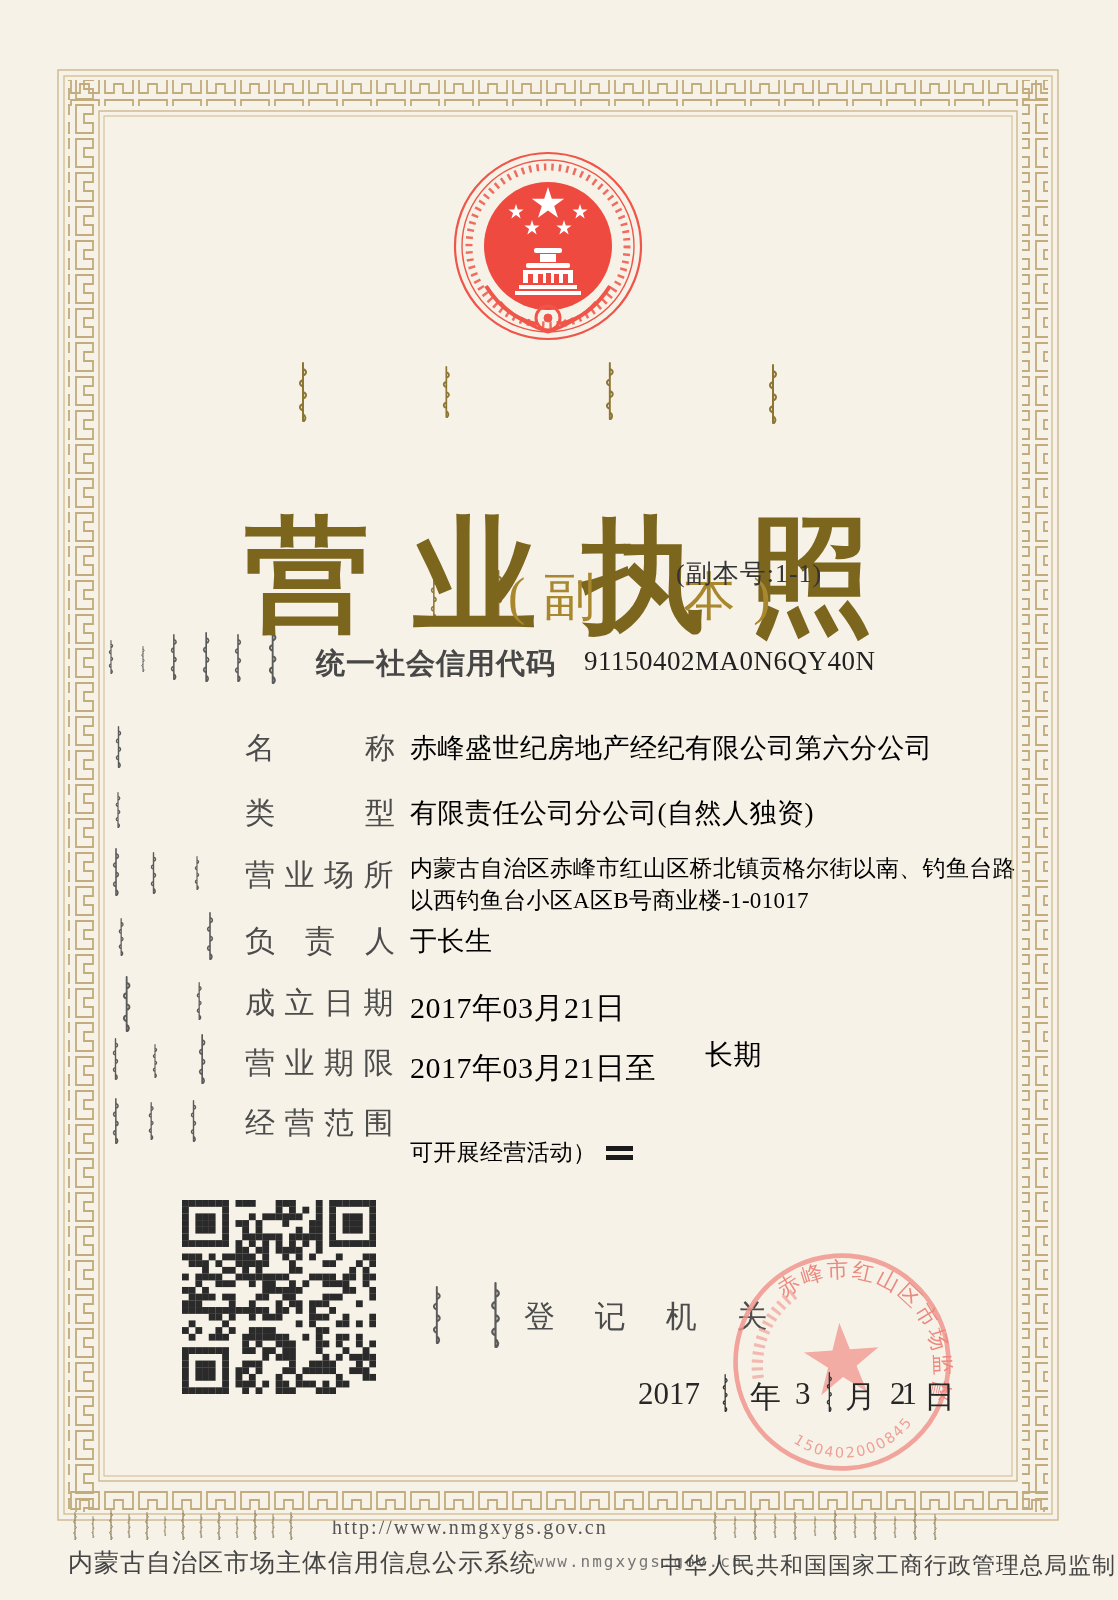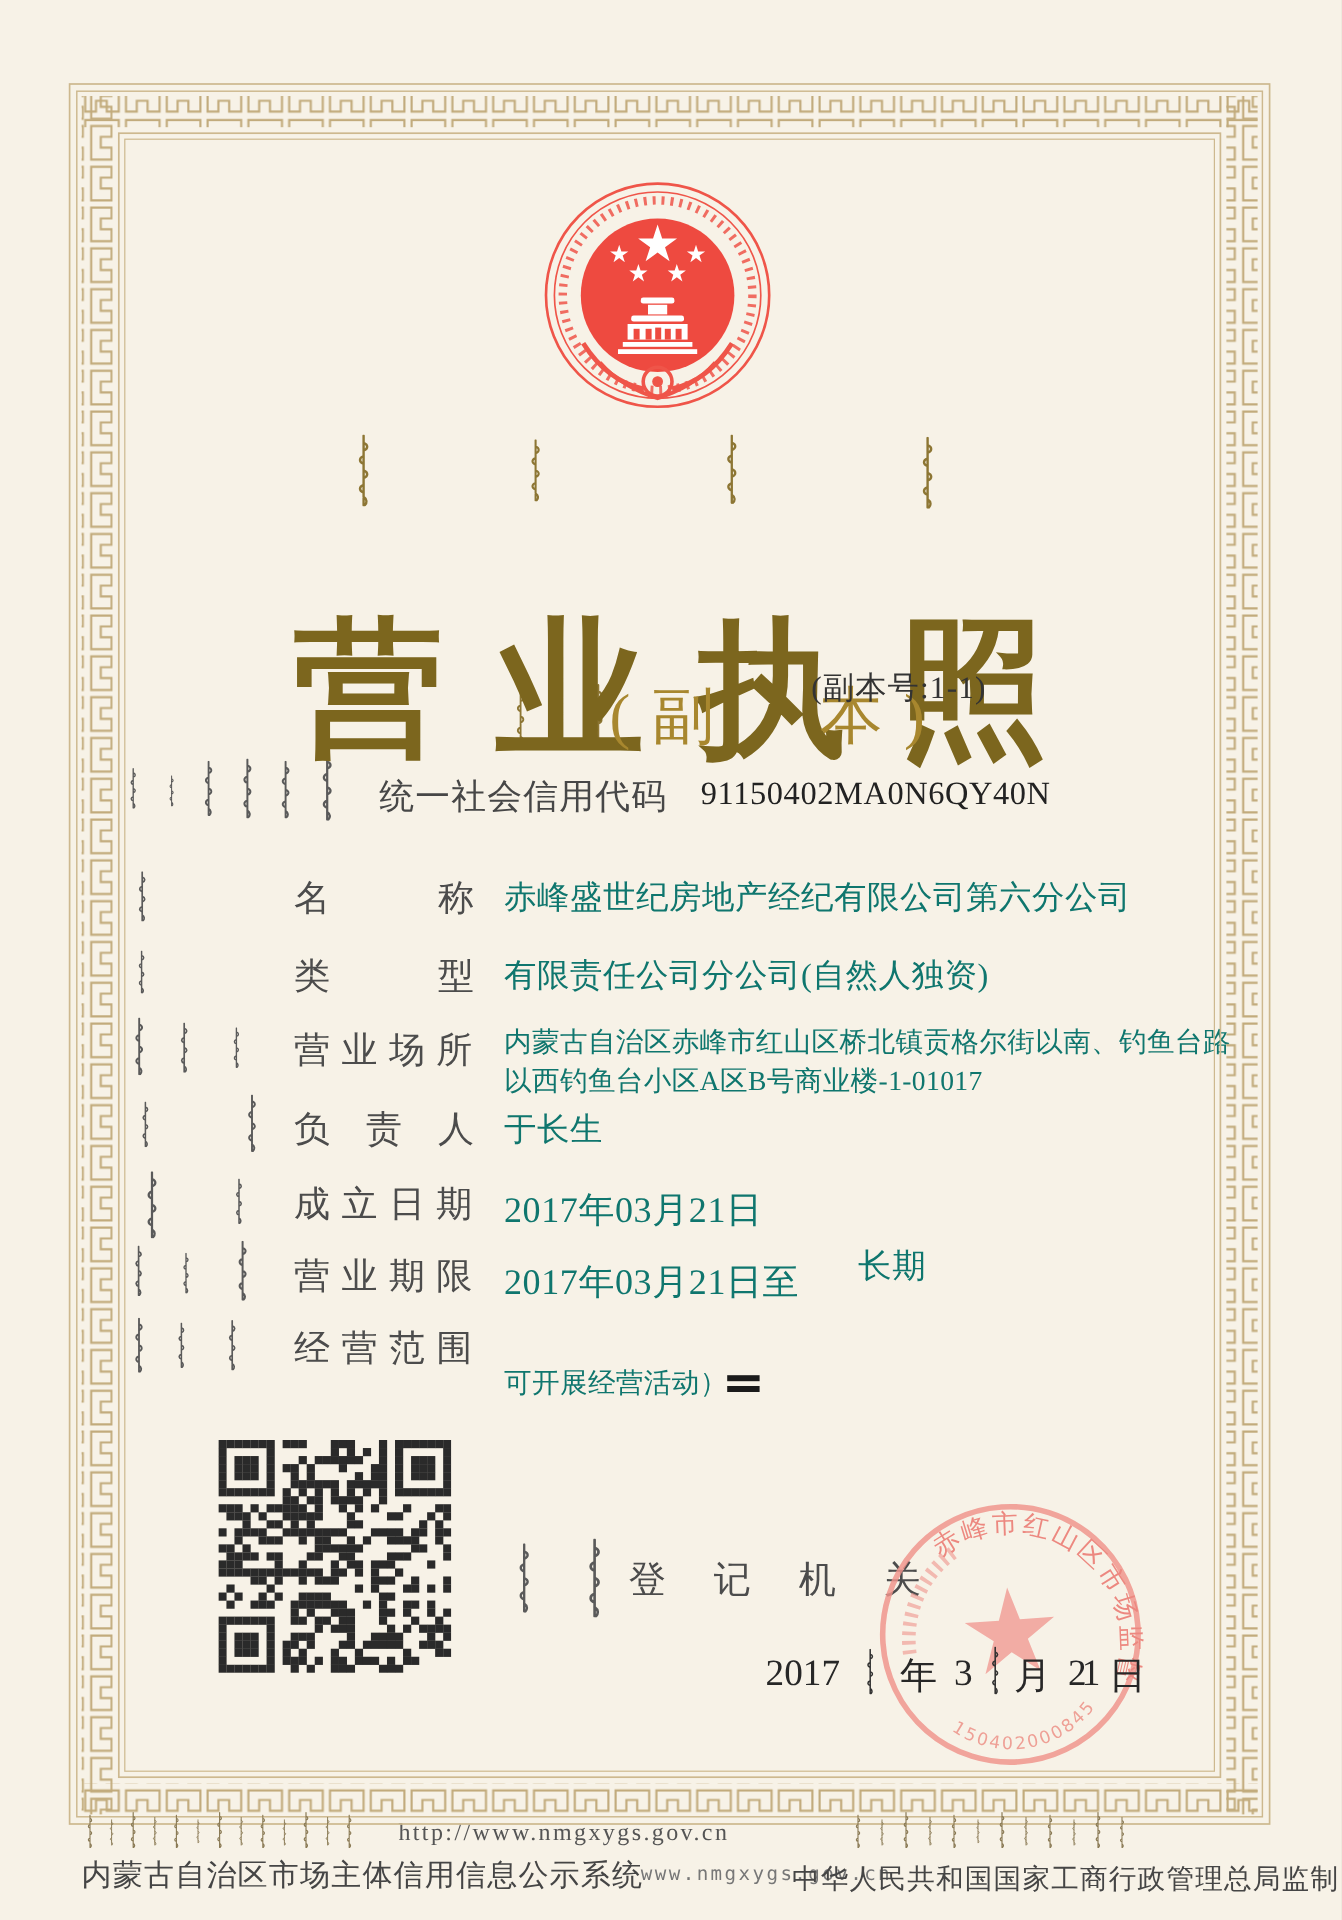--- a/index.html
+++ b/index.html
@@ -10,26 +10,26 @@
   
   #frame{position:absolute;left:0;top:0;z-index:1;}
   
   .title{position:absolute;top:424px;width:100%;text-align:center;z-index:3;
          font-family:"DejaVu Sans","Liberation Sans",sans-serif;font-weight:700;
          font-size:124px;letter-spacing:44px;text-indent:44px;color:#7c661e;line-height:1.1;}
   .subtitle{position:absolute;left:508px;top:562px;font-size:52px;letter-spacing:18px;color:#a8872e;z-index:3;}
   .copyno{position:absolute;left:676px;top:556px;font-size:26px;color:#333;z-index:4;letter-spacing:1px;}
   
   .credit-label{position:absolute;left:316px;top:644px;font-size:29px;color:#474747;letter-spacing:1px;
-         font-family:"DejaVu Sans","Liberation Sans",sans-serif;}
+         font-family:"DejaVu Sans","Liberation Sans",sans-serif;font-weight:bold;}
   .credit-value{position:absolute;left:584px;top:646px;font-size:27px;color:#222;letter-spacing:.5px;}
   
   .flabel{position:absolute;left:245px;width:170px;font-size:30px;color:#4c4c4c;white-space:nowrap;
           font-family:"DejaVu Sans","Liberation Sans",sans-serif;}
-  .fvalue{position:absolute;left:410px;font-size:27px;color:#0f766e;white-space:nowrap;letter-spacing:.5px;margin-left:10px;}
+  .fvalue{position:absolute;left:410px;font-size:27px;color:#000000;white-space:nowrap;letter-spacing:.5px;}
   .fvalue.small{font-size:23px;letter-spacing:.3px;}
   .endmark{position:absolute;left:606px;top:1146px;width:27px;z-index:3;}
   .endmark div{height:5px;background:#1b1b1b;margin-bottom:4px;}
   
   #qr{position:absolute;left:182px;top:1200px;z-index:2;}
   
   .reg-label{position:absolute;left:524px;top:1296px;font-size:31px;letter-spacing:15px;color:#4c4c4c;
           font-family:"DejaVu Sans","Liberation Sans",sans-serif;}
   
   #seal{position:absolute;left:718px;top:1238px;z-index:2;transform:rotate(-4deg);opacity:.92;}

